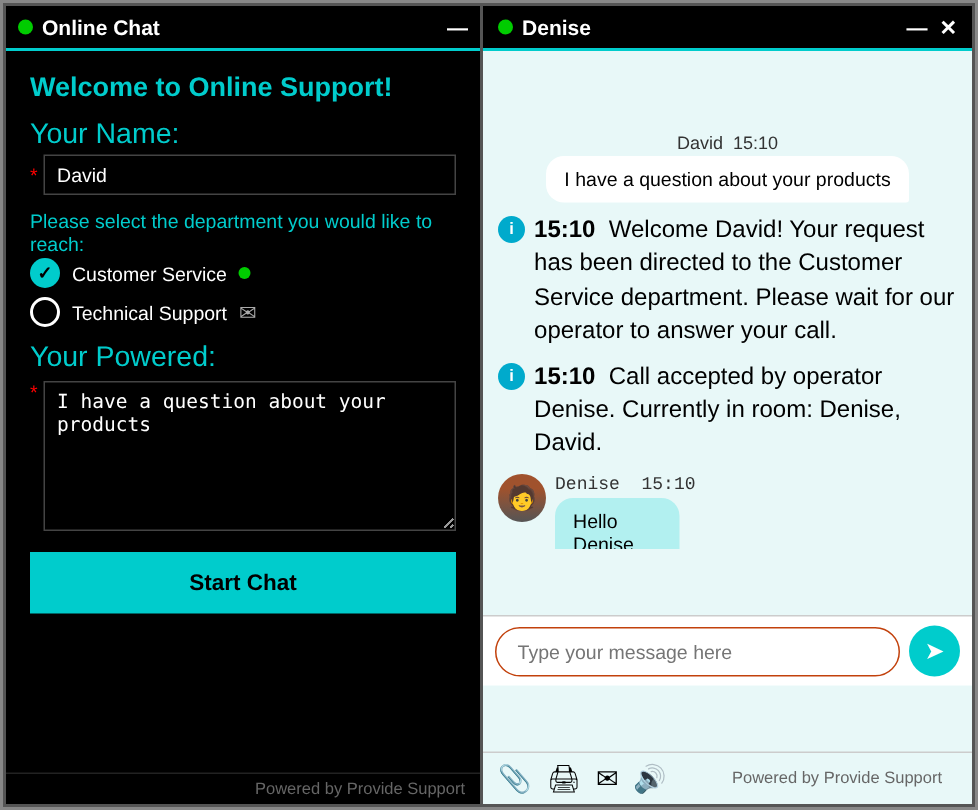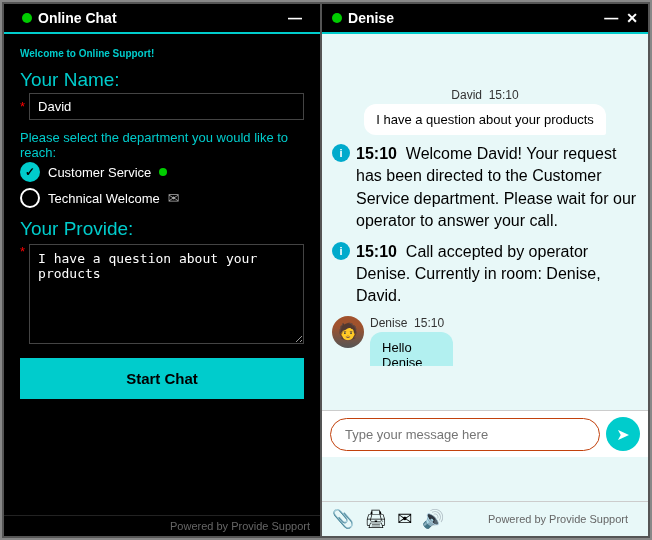--- a/index.html
+++ b/index.html
@@ -25,21 +25,21 @@
       width: 320px;
       background: #000;
       color: #fff;
       display: flex;
       flex-direction: column;
       border-right: 2px solid #555;
     }
     .left-header {
       background: #000;
       border-bottom: 2px solid #00cccc;
-      padding: 6px 18px;
+      padding: 6px 8px;
       display: flex;
       align-items: center;
       justify-content: space-between;
     }
     .left-header-title {
       display: flex;
       align-items: center;
       gap: 6px;
       color: #fff;
       font-size: 14px;
@@ -65,21 +65,21 @@
     .left-body {
       flex: 1;
       padding: 14px 16px;
       display: flex;
       flex-direction: column;
       gap: 10px;
       overflow: hidden;
     }
     .welcome-text {
       color: #00cccc;
-      font-size: 10px;
+      font-size: 18px;
       font-weight: bold;
     }
     .field-label {
       color: #00cccc;
       font-size: 19px;
       margin-bottom: 2px;
     }
     .required-star {
       color: red;
       font-size: 13px;
@@ -277,20 +277,21 @@
       font-size: 16px;
     }
     .msg-left-content {
       display: flex;
       flex-direction: column;
     }
     .msg-meta-left {
       font-size: 12px;
       color: #333;
       margin-bottom: 2px;
+      font-family: Liberation Mono, monospace;
     }
     .msg-bubble-left {
       background: #b2f0f0;
       border-radius: 12px 12px 12px 2px;
       padding: 8px 12px;
       color: #000;
       font-size: 13px;
       max-width: 85%;
     }
 
@@ -380,28 +381,28 @@
       <div>
         <div class="dept-label">Please select the department you would like to reach:</div>
         <div class="dept-options">
           <div class="dept-option">
             <div class="check-icon">✓</div>
             <span>Customer Service</span>
             <span class="online-dot"></span>
           </div>
           <div class="dept-option">
             <div class="radio-icon"></div>
-            <span>Technical Welcome</span>
+            <span>Technical Support</span>
             <span class="email-icon">✉</span>
           </div>
         </div>
       </div>
 
       <div class="question-section">
-        <div class="field-label">Your Provide:</div>
+        <div class="field-label">Your Powered:</div>
         <div class="textarea-wrap">
           <span class="required-star">*</span>
           <textarea class="question-textarea" style="">I have a question about your products</textarea>
         </div>
       </div>
 
       <button class="start-chat-btn">Start Chat</button>
     </div>
 
     <div class="left-footer">Powered by Provide Support</div>

